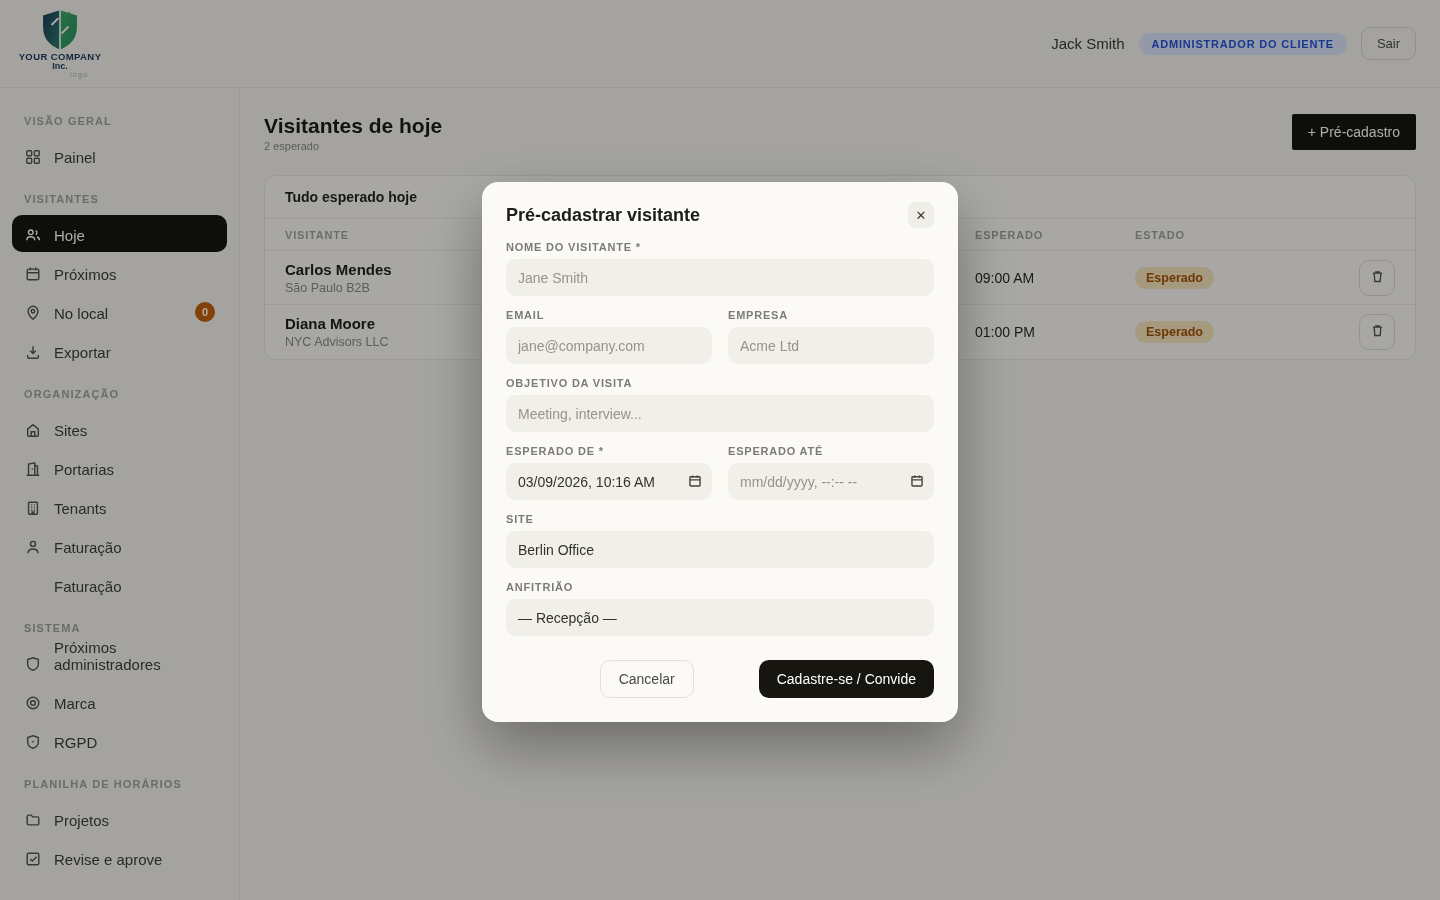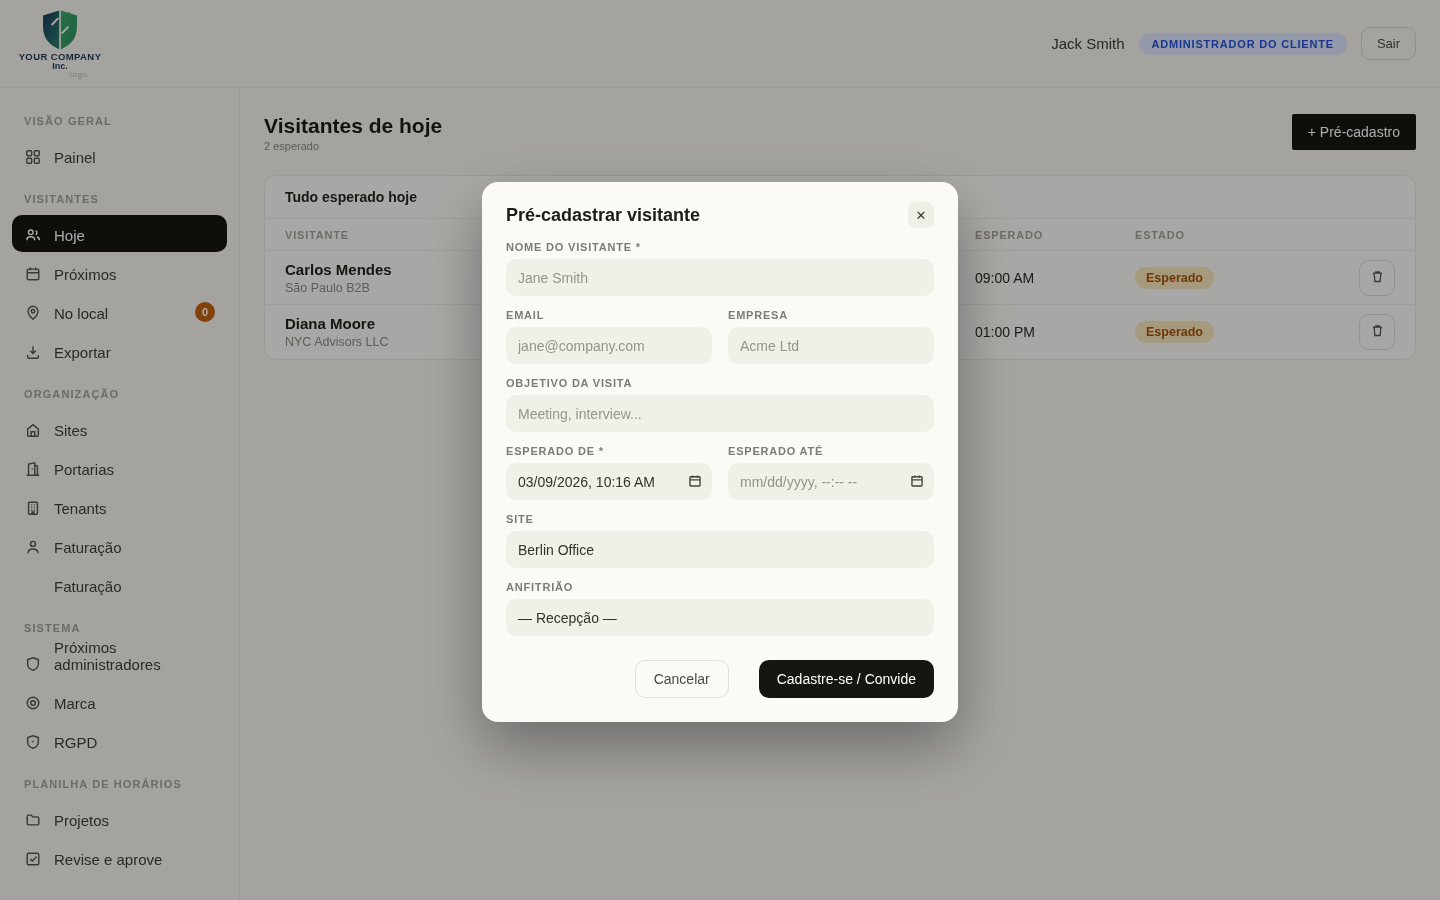--- a/index.html
+++ b/index.html
@@ -80,21 +80,21 @@
   .f-input::placeholder{color:#95948c;}
   .two-col{display:grid;grid-template-columns:1fr 1fr;gap:16px;}
   .date-wrap{position:relative;}
   .date-wrap .f-input{padding-right:32px;}
   .date-wrap .cal{position:absolute;right:10px;top:11px;color:#44433c;}
   .ph{color:#95948c;}
   .modal-foot{display:flex;justify-content:flex-end;gap:30px;margin-top:24px;}
   .ghost-btn{background:transparent;border:1px solid #e3e1d8;border-radius:10px;padding:10px 18px;
     font-size:14px;color:#4a4943;cursor:pointer;font-family:inherit;}
   .submit-btn{background:var(--accent-black);color:#fff;border:none;border-radius:10px;padding:10px 18px;
-    font-size:14px;cursor:pointer;font-family:inherit;}
+    font-size:14px;cursor:pointer;font-family:inherit;margin-left:35px;}
 </style>
 </head>
 <body>
 
 <div class="header">
   <div class="logo-block">
     <svg width="44" height="44" viewBox="0 0 48 52">
       <defs>
         <linearGradient id="lg1" x1="0" y1="0" x2="1" y2="1">
           <stop offset="0" stop-color="#1b3a5c"></stop>

